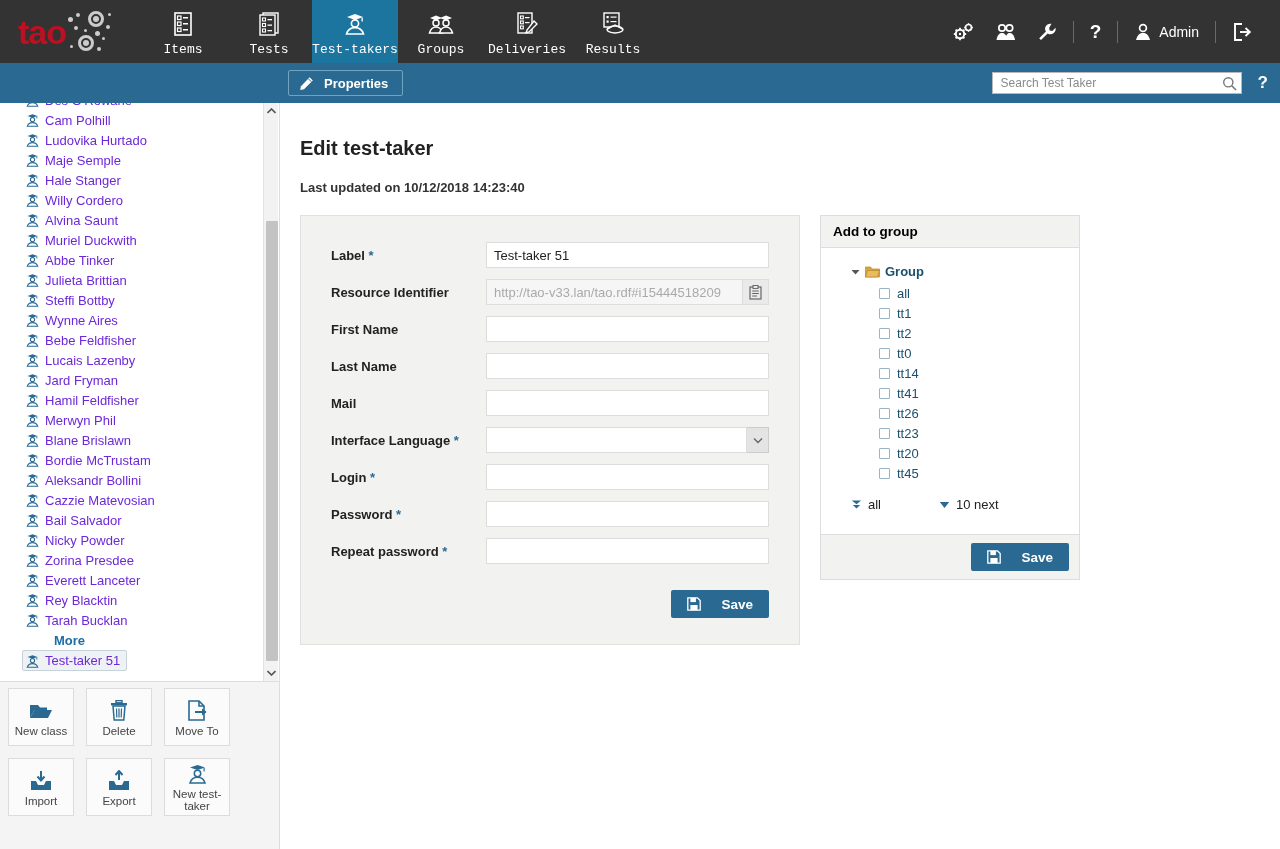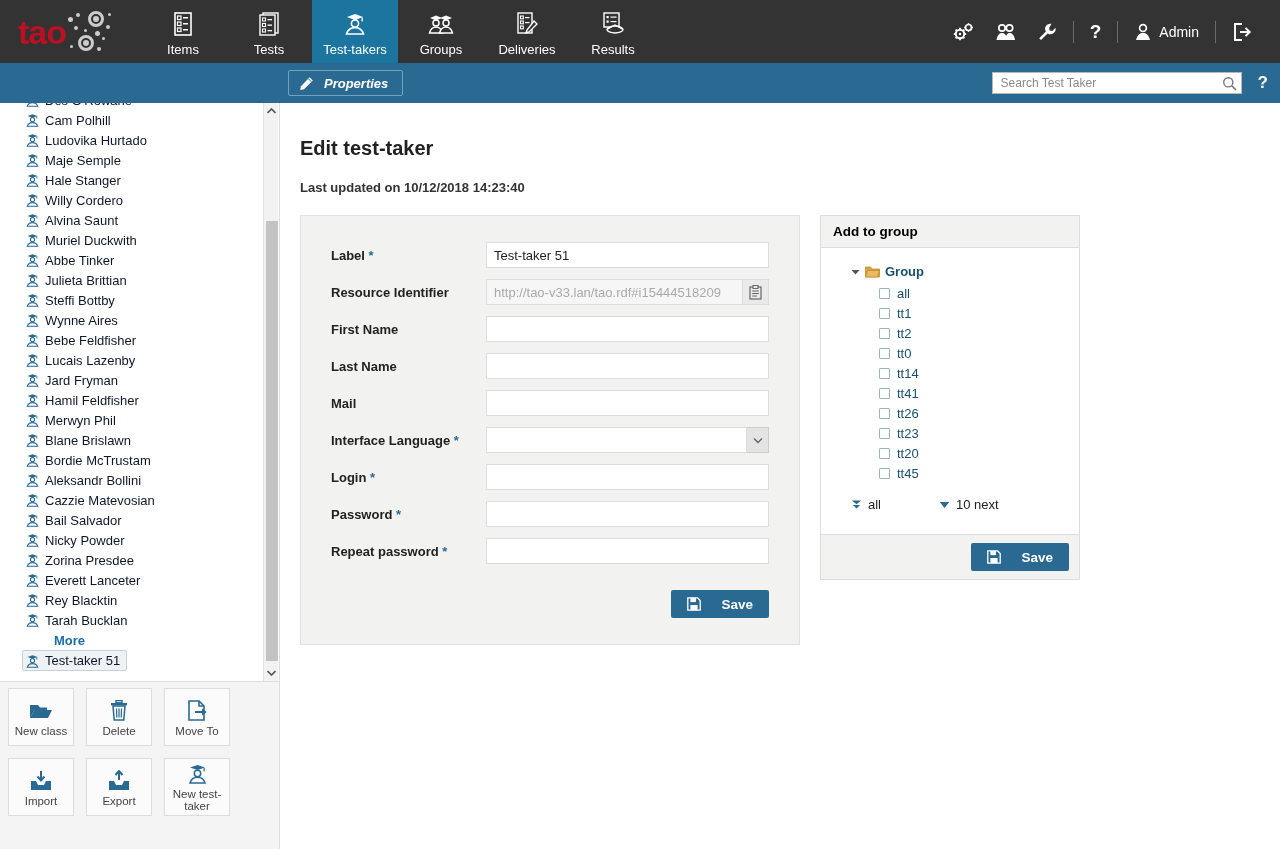--- a/index.html
+++ b/index.html
@@ -35,20 +35,21 @@
   .logo-dots span { position: absolute; background: #ccc; border-radius: 50%; }
   .ring { position: absolute; border: 3px solid #ccc; border-radius: 50%; }
 
   .mainnav { display: flex; align-items: stretch; }
   .navitem {
     width: 86px;
     display: flex; flex-direction: column;
     align-items: center; justify-content: center;
     color: #fff; cursor: pointer;
     padding-top: 4px;
+    font-family: Liberation Mono, monospace;
   }
   .navitem.active { background: #1b759e; }
   .navitem .nav-ico { height: 26px; display: flex; align-items: center; }
   .navitem .nav-lbl { font-size: 13px; margin-top: 5px; }
 
   .topright {
     margin-left: auto;
     display: flex; align-items: center;
     color: #fff;
     padding-right: 18px;
@@ -71,21 +72,20 @@
     margin-left: 8px;
     height: 26px;
     border: 1px solid #6fa3c0;
     border-radius: 2px;
     color: #fff;
     display: flex; align-items: center;
     padding: 0 14px 0 10px;
     font-size: 13px; font-weight: bold;
     cursor: pointer;
     gap: 10px;
-    font-style: italic;
   }
   .searchwrap {
     margin-left: auto;
     display: flex; align-items: center;
     padding-right: 12px;
     gap: 16px;
   }
   .searchbox {
     width: 250px; height: 22px;
     background: #fff;
@@ -117,21 +117,21 @@
     overflow: hidden;
     position: relative;
     padding-left: 26px;
     padding-top: 0px;
     font-size: 13px;
   }
   .tree-inner { margin-top: -13px; }
   .tree-item {
     height: 20px;
     display: flex; align-items: center;
-    color: #0f172a; cursor: pointer;
+    color: #6d28d9; cursor: pointer;
     gap: 6px;
     white-space: nowrap;
   }
   .tree-item .pico { width: 13px; height: 14px; flex: none; }
   .tree-item.selected {
     background: #eef2f5;
     border: 1px solid #c6d2da;
     border-radius: 2px;
     align-self: flex-start;
     padding: 0 6px 0 3px;

